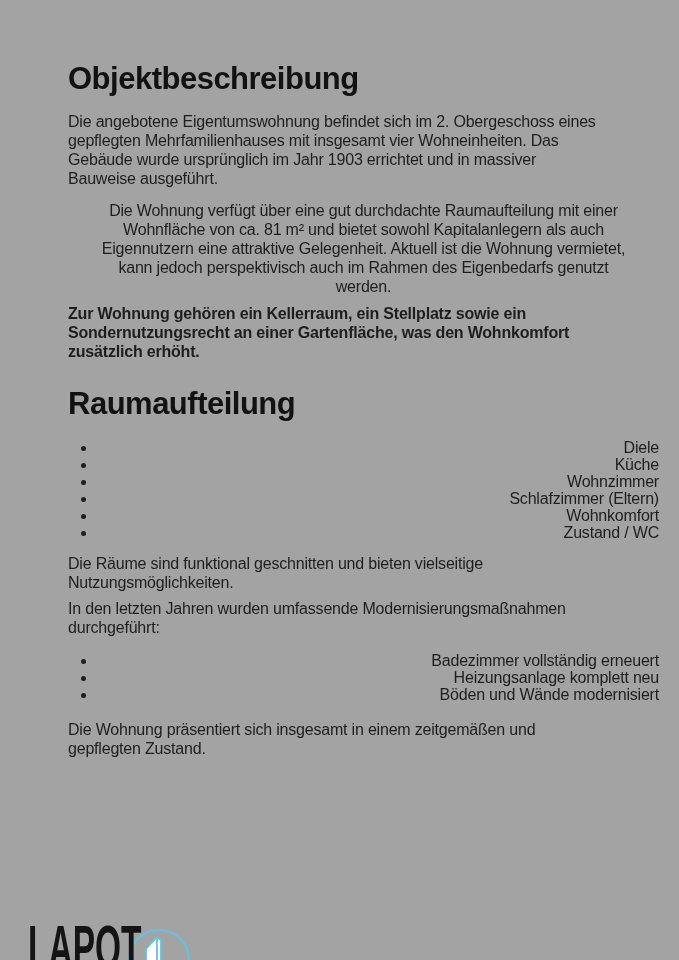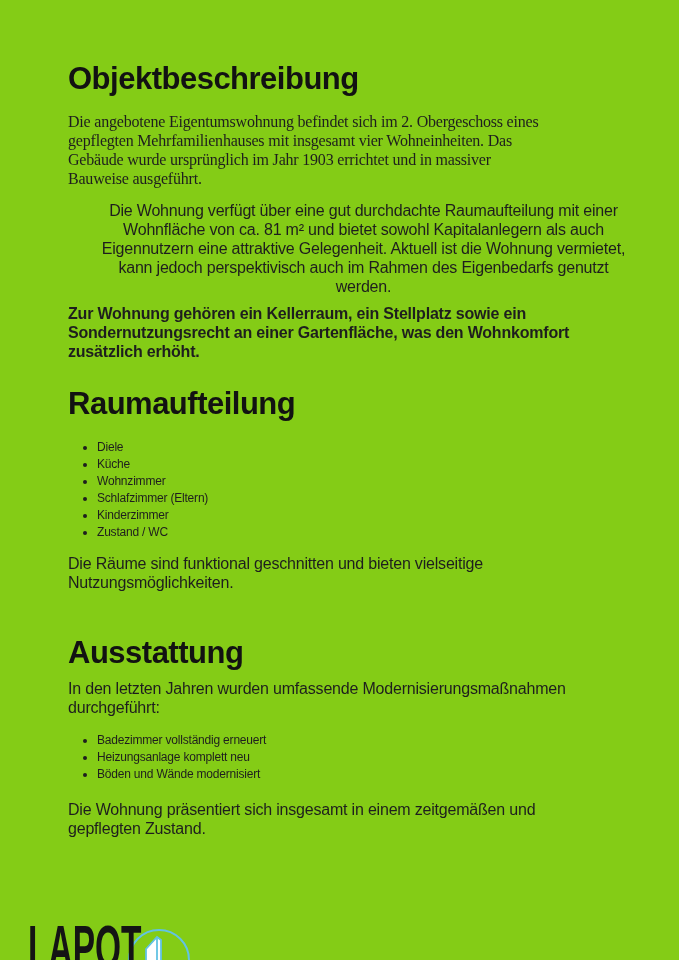--- a/index.html
+++ b/index.html
@@ -6,41 +6,41 @@
     --accent:#62c3e4;
     --ink:#1e1e1e;
     --heading-ink:#121212;
   }
   *{box-sizing:border-box;}
   html,body{margin:0;padding:0;background:#ffffff;}
   body{
     width:679px;height:960px;position:relative;overflow:hidden;
     font-family:"Liberation Sans",sans-serif;color:var(--ink);
   }
-  .page{position:relative;width:679px;height:960px;background:#84cc16;}
+  .page{position:relative;width:679px;height:960px;background:#a3a3a3;}
   .content{padding:60px 20px 0 68px;}
   .doc-heading{
     margin:0;font-size:31px;line-height:38px;font-weight:700;
     letter-spacing:-0.5px;color:var(--heading-ink);
   }
   .doc-heading.h2{margin-top:24px;}
   .doc-heading.h3{margin-top:42px;}
   .para{
     margin:0;font-size:16px;line-height:19px;letter-spacing:-0.2px;
     white-space:pre-line;color:var(--ink);
   }
-  .para.p1{margin-top:14px;font-family:Liberation Serif, serif;}
+  .para.p1{margin-top:14px;}
   .para.p2{margin-top:13px;text-align:center;}
   .para.p3{margin-top:8px;font-weight:bold;}
   .para.p4{margin-top:13px;}
   .para.p5{margin-top:7px;}
   .para.p6{margin-top:17px;}
   ul.doc-list{
     margin:16px 0 0 0;padding:0 0 0 29px;
-    font-size:12px;line-height:17px;letter-spacing:-0.2px;
+    font-size:16px;line-height:17px;letter-spacing:-0.2px;text-align:right;
   }
   ul.doc-list.l2{margin-top:15px;}
   ul.doc-list li{margin:0;padding:0;}
   
   .logo{position:absolute;left:28px;top:916px;width:220px;height:86px;}
   .logo-icon{position:absolute;left:99px;top:12px;width:66px;height:66px;z-index:0;}
   .logo-text{position:relative;z-index:1;}
   .logo-name{
     font-size:62px;line-height:62px;font-weight:700;color:#141414;
     display:inline-block;transform:scaleX(0.54);transform-origin:left top;
@@ -73,29 +73,28 @@
 zusätzlich erhöht.</p>
     </section>
 
     <section>
       <h2 class="doc-heading h2">Raumaufteilung</h2>
       <ul class="doc-list">
         <li>Diele</li>
         <li>Küche</li>
         <li>Wohnzimmer</li>
         <li>Schlafzimmer (Eltern)</li>
-        <li>Kinderzimmer</li>
+        <li>Wohnkomfort</li>
         <li>Zustand / WC</li>
       </ul>
       <p class="para p4">Die Räume sind funktional geschnitten und bieten vielseitige
 Nutzungsmöglichkeiten.</p>
     </section>
 
     <section>
-      <h2 class="doc-heading h3">Ausstattung</h2>
       <p class="para p5">In den letzten Jahren wurden umfassende Modernisierungsmaßnahmen
 durchgeführt:</p>
       <ul class="doc-list l2">
         <li>Badezimmer vollständig erneuert</li>
         <li>Heizungsanlage komplett neu</li>
         <li>Böden und Wände modernisiert</li>
       </ul>
       <p class="para p6">Die Wohnung präsentiert sich insgesamt in einem zeitgemäßen und
 gepflegten Zustand.</p>
     </section>

